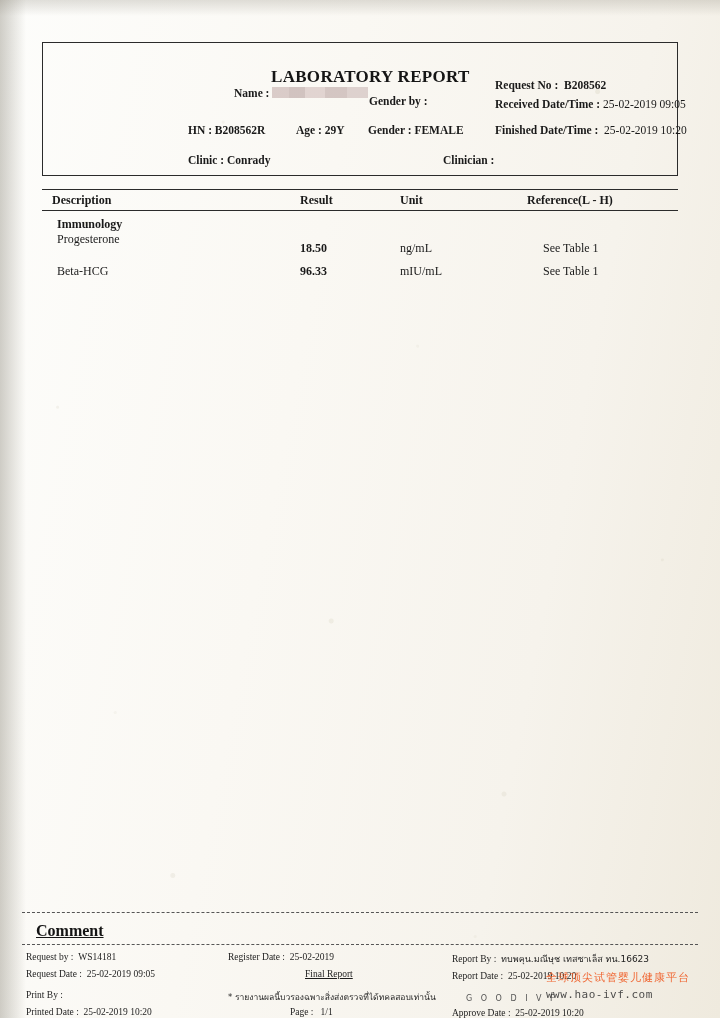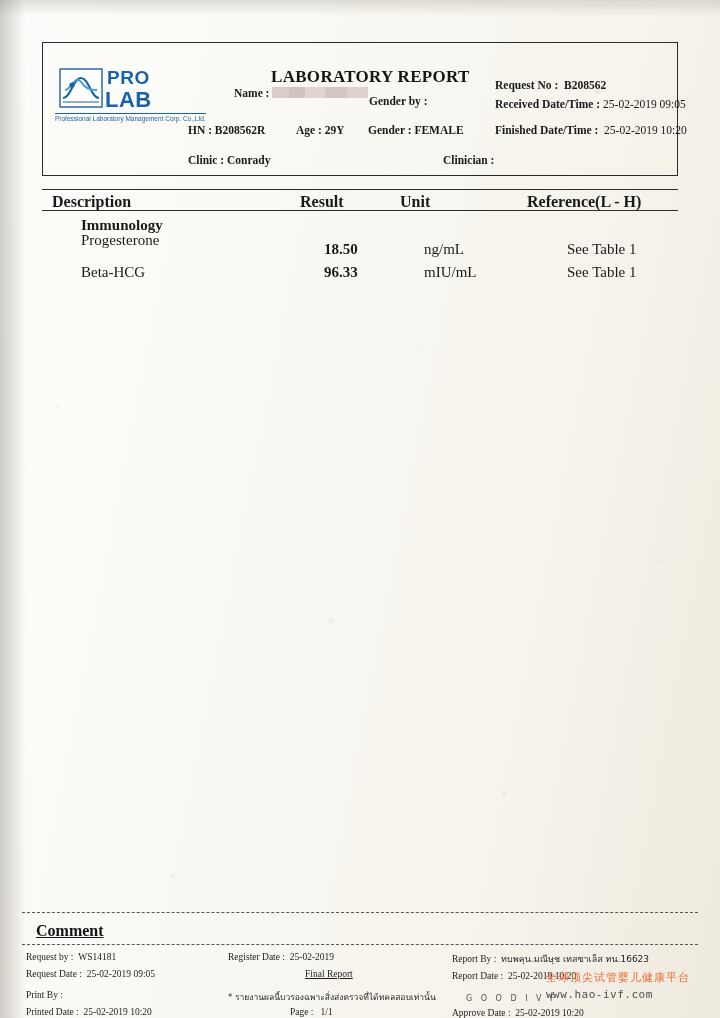--- a/index.html
+++ b/index.html
@@ -145,29 +145,28 @@
   .tbl-rule {
     position: absolute;
     left: 42px;
     width: 636px;
     border-top: 1px solid #2b2b2b;
   }
   .tbl-head {
     position: absolute;
     font-family: "Liberation Serif", serif;
     font-weight: bold;
-    font-size: 16px;
+    font-size: 12px;
     color: #191919;
   }
   .cell {
     position: absolute;
-    font-size: 15px;
+    font-size: 12px;
     color: #1a1a1a;
     white-space: nowrap;
-    margin-left: 24px;
   }
   .cell.bold { font-weight: bold; }
 
   
   .dashed {
     position: absolute;
     left: 22px;
     width: 676px;
     border-top: 1px dashed #555;
   }
@@ -253,34 +252,20 @@
 </head>
 <body>
 
 <div class="page">
   <div class="speckle"></div>
   <div class="edge-shadow"></div>
   <div class="edge-shadow-top"></div>
 
   <div class="header-box">
 
-    <div class="logo">
-      <svg class="logo-mark" viewBox="0 0 44 40">
-        <rect x="1" y="1" width="42" height="38" fill="#ffffff" stroke="#1b63a8" stroke-width="1.4"></rect>
-        <path d="M4 30 C12 30 14 10 22 10 C30 10 32 30 40 30" fill="none" stroke="#1b63a8" stroke-width="2"></path>
-        <path d="M6 22 C12 22 16 6 22 14 C27 21 31 22 38 22" fill="none" stroke="#39a0d8" stroke-width="2"></path>
-        <circle cx="13" cy="17" r="2.6" fill="#1b63a8"></circle>
-        <path d="M4 34 L40 34" stroke="#1b63a8" stroke-width="1.2"></path>
-      </svg>
-      <div class="logo-text">
-        <span class="logo-pro">PRO</span>
-      </div>
-      <div class="logo-lab">LAB</div>
-      <div class="logo-caption">Professional Laboratory Management Corp. Co.,Ltd.</div>
-    </div>
 
     <div class="report-title">LABORATORY REPORT</div>
 
     <div class="fld" style="left:145px; top:44px;margin-left:46px;">
       <b>Name :</b>
       <span class="redacted"></span>
     </div>
     <div class="fld" style="left:145px; top:81px;">
       <b>HN :</b>
       <b>B208562R</b>

